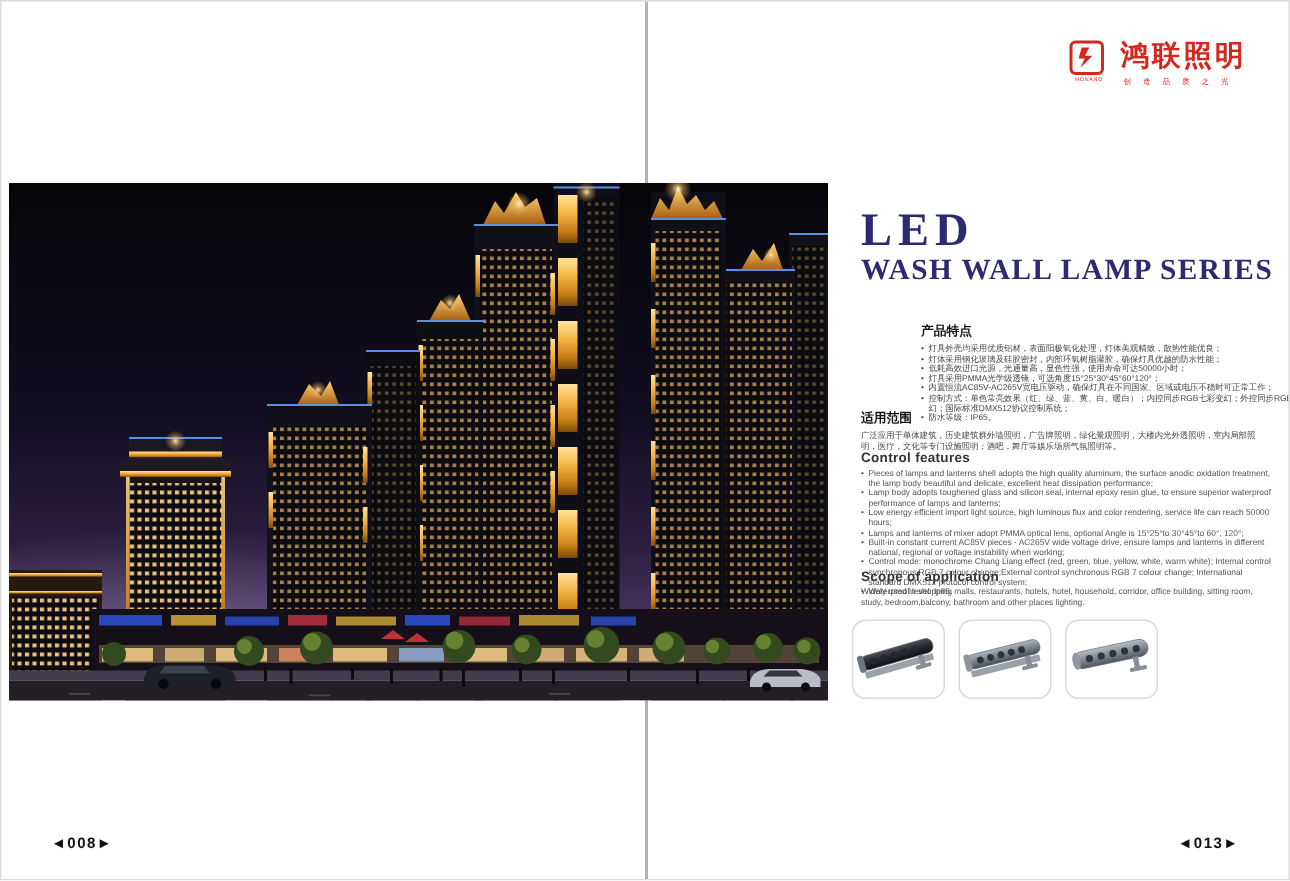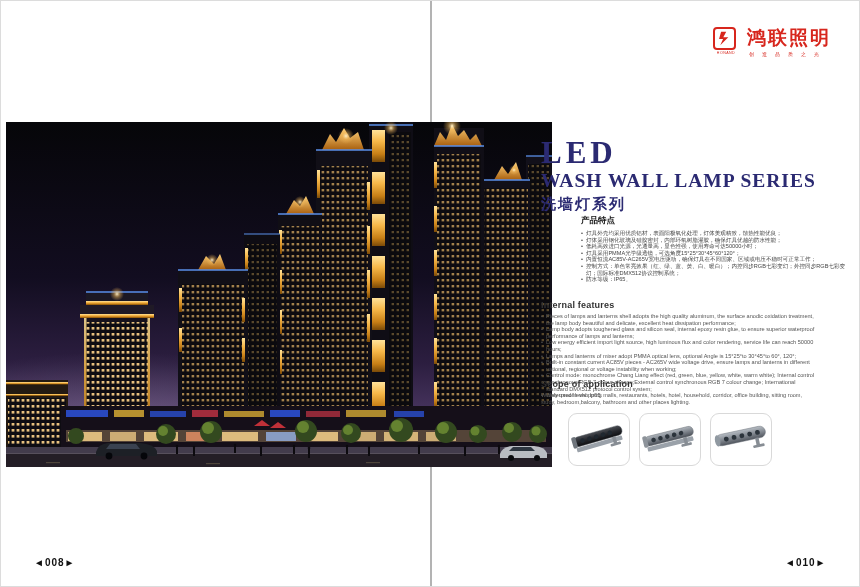--- a/index.html
+++ b/index.html
@@ -15,21 +15,21 @@
   .logo-mark{width:26px;height:32px;margin-right:8px;text-align:center;}
   .logo-box{width:23px;height:23px;border:2px solid #d7261d;border-radius:4px;box-sizing:border-box;
     display:flex;align-items:center;justify-content:center;}
   .logo-sub{font-size:4px;color:#d7261d;letter-spacing:.5px;line-height:6px;display:block;transform:scale(.9);}
   .logo-cn{font-size:19px;font-weight:bold;color:#d7261d;letter-spacing:2px;line-height:21px;}
   .logo-tag{font-size:5px;color:#d7261d;letter-spacing:8px;margin-top:3px;padding-left:2px;}
   
   .photo{position:absolute;left:5px;top:121px;width:546px;height:345px;z-index:2;}
   .photo svg{display:block;width:100%;height:100%;}
   
-  .rcol{position:absolute;left:540px;width:274px;z-index:3;color:#444;}
+  .rcol{position:absolute;left:573px;width:274px;z-index:3;color:#444;}
   .t-led{font-family:"Liberation Serif", serif;font-weight:bold;font-size:31px;color:#2b2a72;letter-spacing:4px;line-height:32px;}
   .t-en{font-family:Liberation Serif, serif;font-weight:bold;font-size:19.5px;color:#2b2a72;letter-spacing:1px;line-height:24px;white-space:nowrap;}
   .t-cn{font-size:15px;font-weight:bold;color:#2b2a72;letter-spacing:2px;line-height:20px;margin-top:1px;}
   .h-cn{font-size:8.5px;font-weight:bold;color:#151515;margin:0 0 3px 0;}
   .h-en{font-size:9px;font-weight:bold;color:#333;margin:0 0 3px 0;letter-spacing:.2px;}
   ul.blist{list-style:none;margin:0;padding:0;}
   ul.blist li{position:relative;padding-left:5px;margin:0;}
   ul.blist li::before{content:"\2022";position:absolute;left:0;top:0;}
   .cn-body{font-size:5.6px;line-height:6.6px;color:#454545;}
   .en-body{font-size:5.6px;line-height:6.6px;color:#555;}
@@ -318,39 +318,42 @@
         <circle cx="111" cy="172" r="7" fill="url(#flare)"></circle>
           <circle cx="385" cy="6" r="7" fill="url(#flare)"></circle>
         <circle cx="508" cy="48" r="5" fill="url(#flare)"></circle>
       </g>
     </svg>
   </div>
 
   <div class="rcol" style="top:136px;">
     <div class="t-led">LED</div>
     <div class="t-en">WASH WALL LAMP SERIES</div>
-    <div class="t-cn">洗墙灯系列</div>
   </div>
 
   <div class="rcol" style="top:214px;margin-left:40px;">
     <div class="h-cn">产品特点</div>
     <ul class="blist cn-body">
       <li>灯具外壳均采用优质铝材，表面阳极氧化处理，灯体美观精致，散热性能优良；</li>
       <li>灯体采用钢化玻璃及硅胶密封，内部环氧树脂灌胶，确保灯具优越的防水性能；</li>
       <li>低耗高效进口光源，光通量高，显色性强，使用寿命可达50000小时；</li>
       <li>灯具采用PMMA光学级透镜，可选角度15°25°30°45°60°120°；</li>
       <li>内置恒流AC85V-AC265V宽电压驱动，确保灯具在不同国家、区域或电压不稳时可正常工作；</li>
       <li>控制方式：单色常亮效果（红、绿、蓝、黄、白、暖白）；内控同步RGB七彩变幻；外控同步RGB七彩变幻；国际标准DMX512协议控制系统；</li>
       <li>防水等级：IP65。</li>
     </ul>
   </div>
 
+  <div class="rcol" style="top:272px;">
+    <div class="h-cn">适用范围</div>
+    <div class="scope-text">广泛应用于单体建筑，历史建筑群外墙照明，广告牌照明，绿化景观照明，大楼内光外透照明，室内局部照明，医疗，文化等专门设施照明；酒吧，舞厅等娱乐场所气氛照明等。</div>
+  </div>
 
   <div class="rcol" style="top:299px;">
-    <div class="h-en">Internal features</div>
+    <div class="h-en">Control features</div>
     <ul class="blist en-body">
       <li>Pieces of lamps and lanterns shell adopts the high quality aluminum, the surface anodic oxidation treatment, the lamp body beautiful and delicate, excellent heat dissipation performance;</li>
       <li>Lamp body adopts toughened glass and silicon seal, internal epoxy resin glue, to ensure superior waterproof performance of lamps and lanterns;</li>
       <li>Low energy efficient import light source, high luminous flux and color rendering, service life can reach 50000 hours;</li>
       <li>Lamps and lanterns of mixer adopt PMMA optical lens, optional Angle is 15°25°to 30°45°to 60°, 120°;</li>
       <li>Built-in constant current AC85V pieces - AC265V wide voltage drive, ensure lamps and lanterns in different national, regional or voltage instability when working;</li>
       <li>Control mode: monochrome Chang Liang effect (red, green, blue, yellow, white, warm white); Internal control synchronous RGB 7 colour change;External control synchronous RGB 7 colour change; International standard DMX512 protocol control system;</li>
       <li>Waterproof level: Ip65.</li>
     </ul>
   </div>
@@ -425,15 +428,15 @@
           <circle cx="50" cy="21.5" r="2.7" fill="#2b333b"></circle>
           <ellipse cx="4" cy="21.5" rx="3" ry="6.5" fill="#9099a1"></ellipse>
           <rect x="46" y="27" width="4" height="9" fill="#878d94"></rect>
             <rect x="42" y="35" width="13" height="3" rx="1" fill="#878d94"></rect>
         </g>
       </svg>
     </div>
   </div>
 
   <div class="pageno left">◄008►</div>
-  <div class="pageno right">◄010►</div>
+  <div class="pageno right">◄013►</div>
 
 </div>
 
 </body></html>

